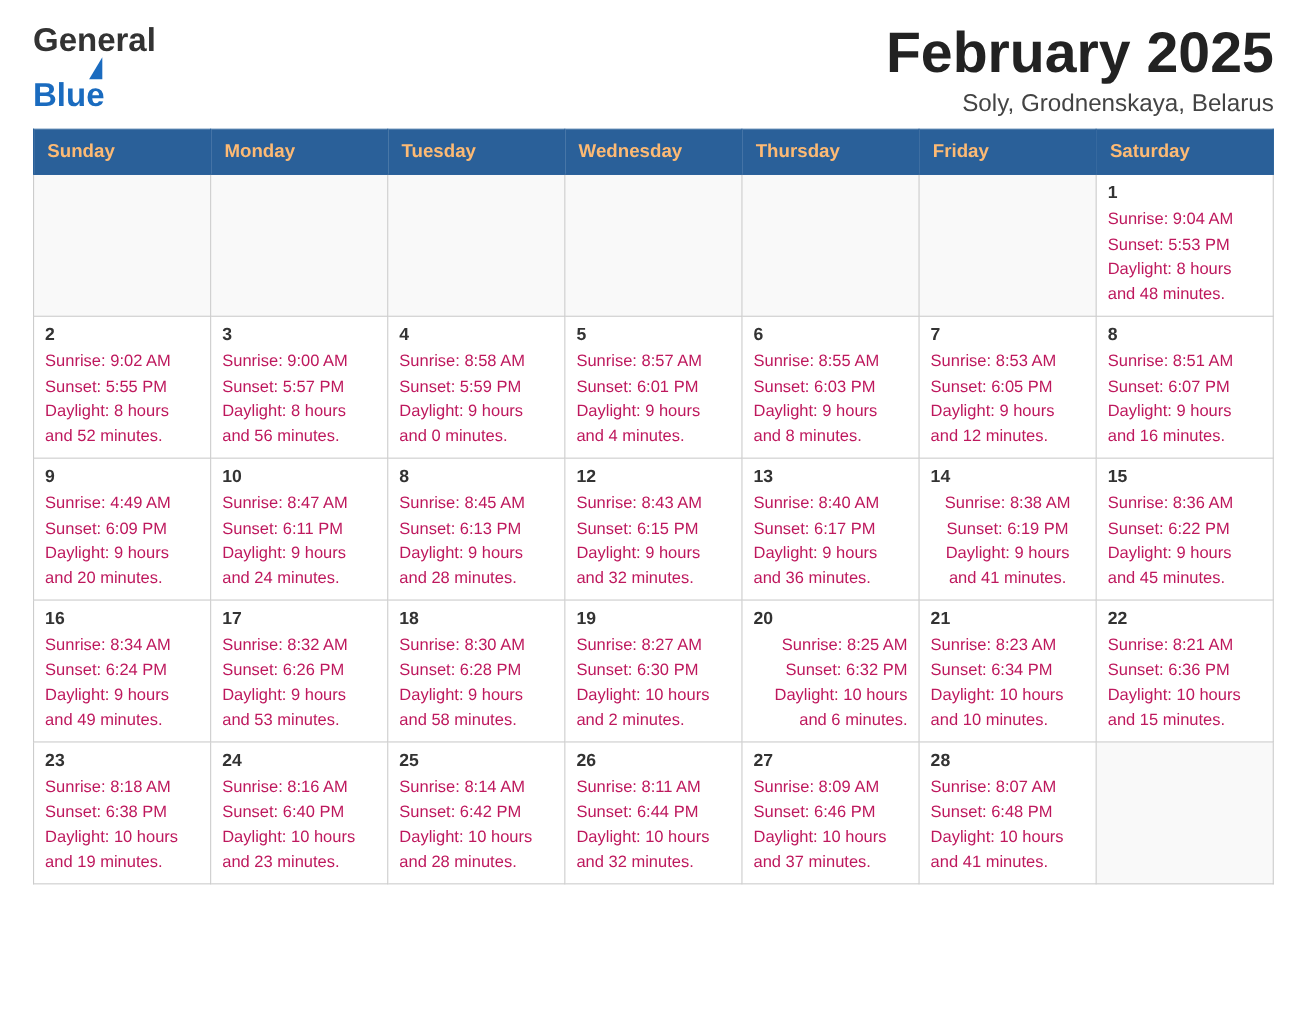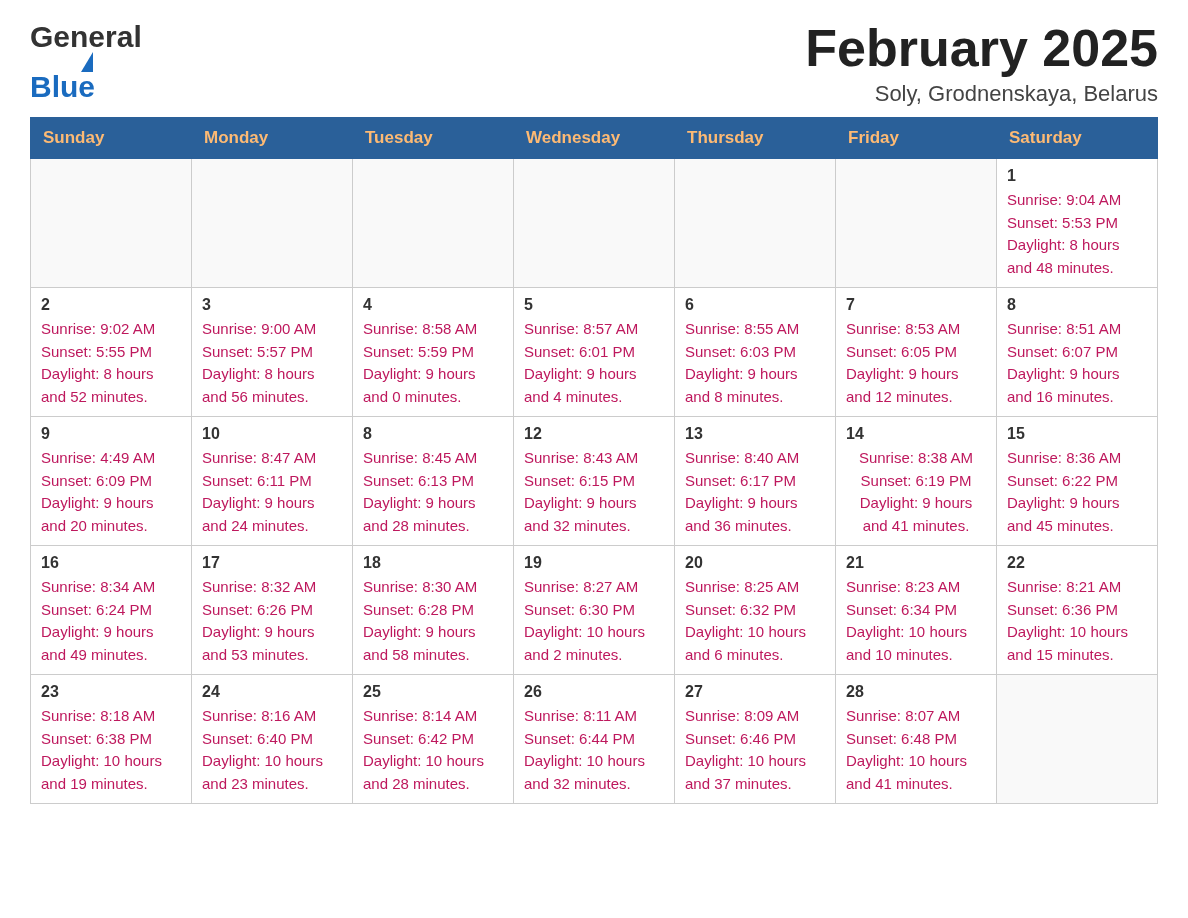--- a/index.html
+++ b/index.html
@@ -281,21 +281,21 @@
         </td>
         <td>
           <span class="day-number">19</span>
           <div class="day-info" style="white-space: pre-line;">Sunrise: 8:27 AM
 Sunset: 6:30 PM
 Daylight: 10 hours
 and 2 minutes.</div>
         </td>
         <td>
           <span class="day-number">20</span>
-          <div class="day-info" style="white-space: pre-line;">Sunrise: 8:25 AM
+          <div class="day-info" style="white-space: pre-line; text-align: right;">Sunrise: 8:25 AM
 Sunset: 6:32 PM
 Daylight: 10 hours
 and 6 minutes.</div>
         </td>
         <td>
           <span class="day-number">21</span>
           <div class="day-info" style="white-space: pre-line;">Sunrise: 8:23 AM
 Sunset: 6:34 PM
 Daylight: 10 hours
 and 10 minutes.</div>

